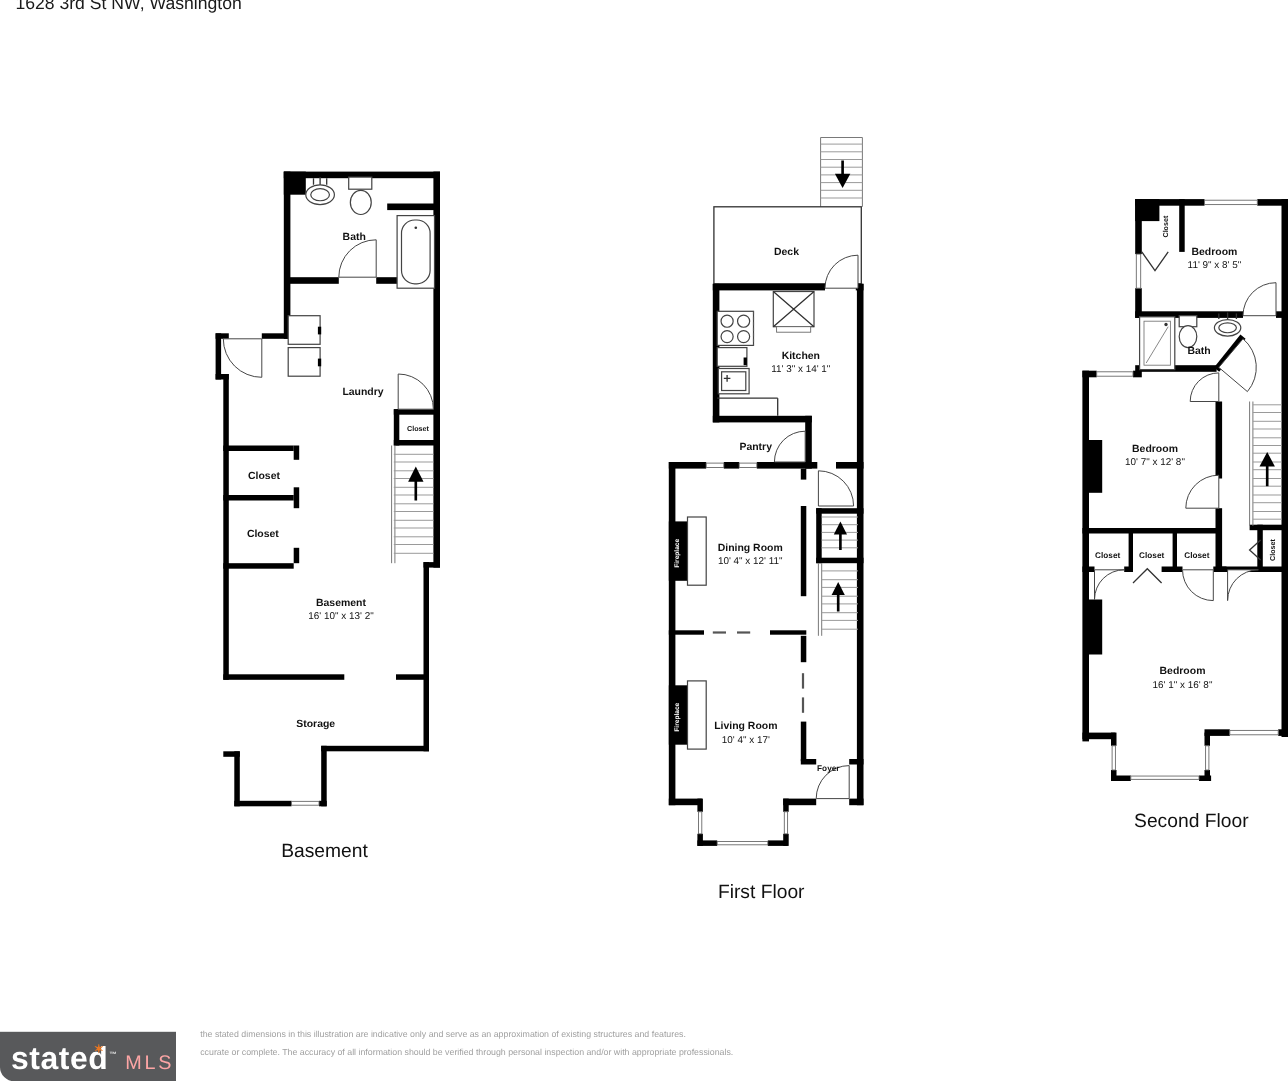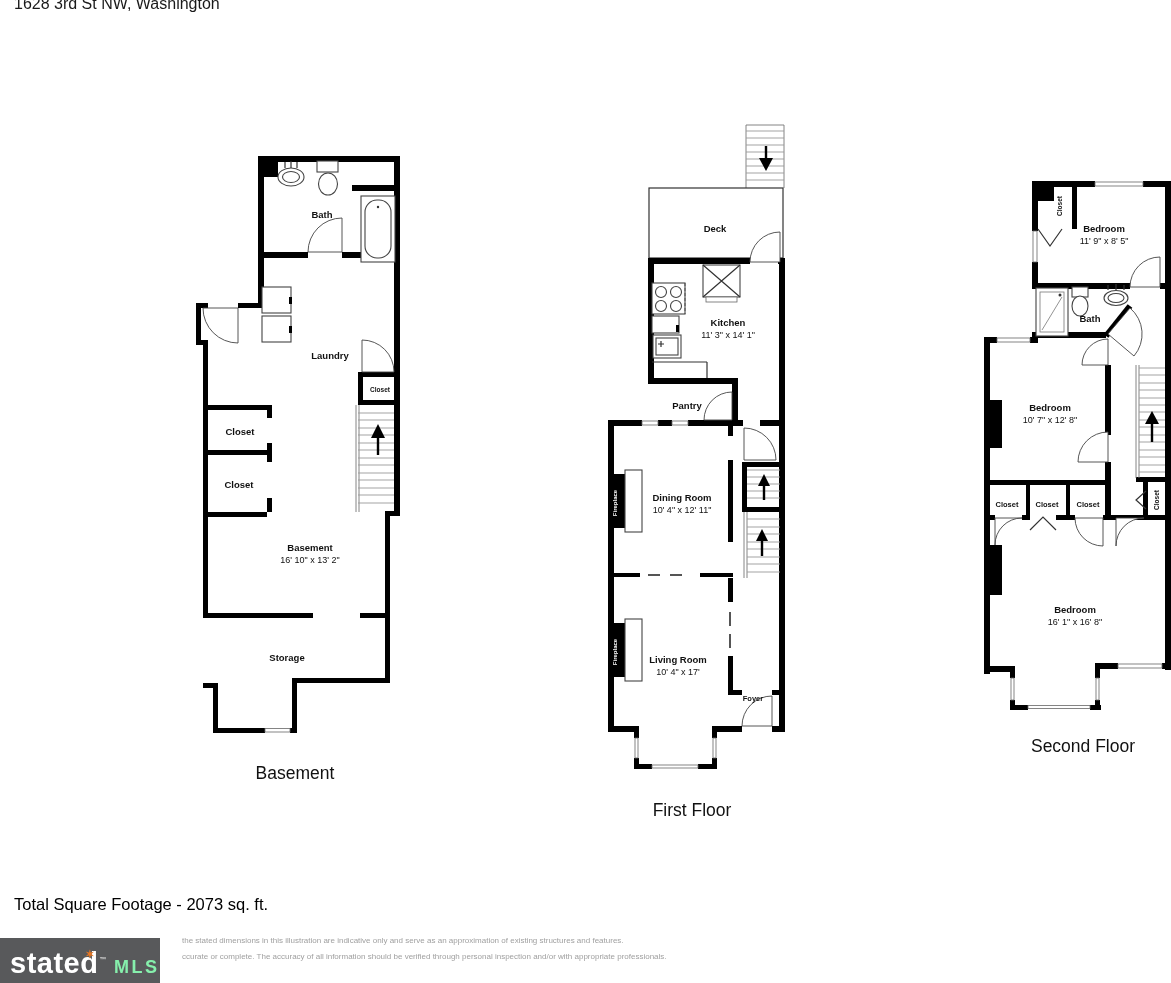--- a/index.html
+++ b/index.html
@@ -1,17 +1,17 @@
 <!DOCTYPE html>
 <html><head>
 <meta charset="utf-8">
 <style>
   html,body{margin:0;padding:0;background:#fff;}
   .canvas{position:relative;width:1171px;height:983px;background:#fff;overflow:hidden;
-          font-family:"Liberation Sans",sans-serif;color:#1a1a1a;}
+          font-family:"Liberation Sans",sans-serif;color:#1a1a1a;border-radius:13px;}
   .addr{position:absolute;left:14px;top:-5px;font-size:16px;color:#1a1a1a;}
   svg{position:absolute;}
   .room{font-family:"Liberation Sans",sans-serif;font-size:9.5px;font-weight:bold;fill:#111;text-anchor:middle;}
   .dims{font-family:"Liberation Sans",sans-serif;font-size:9px;fill:#111;text-anchor:middle;}
   .room-sm{font-family:"Liberation Sans",sans-serif;font-size:7.5px;font-weight:bold;fill:#111;text-anchor:middle;}
   .room-xs{font-family:"Liberation Sans",sans-serif;font-size:6.5px;font-weight:bold;fill:#111;text-anchor:middle;}
   .fp-title{font-family:"Liberation Sans",sans-serif;font-size:17.5px;fill:#111;text-anchor:middle;}
   .fire{font-family:"Liberation Sans",sans-serif;font-size:6px;font-weight:bold;fill:#fff;text-anchor:middle;}
   .wall{fill:#000;}
   .thin{stroke:#333;stroke-width:1.2;fill:none;}
@@ -21,21 +21,21 @@
   .srail{stroke:#777;stroke-width:0.9;fill:none;}
   .win{fill:#fff;stroke:#666;stroke-width:0.8;}
   .arrow{stroke:#000;stroke-width:2.4;fill:none;}
   .ahead{fill:#000;stroke:none;}
   .total{position:absolute;left:14px;top:895px;font-size:16.5px;color:#000;}
   .logo{position:absolute;left:0;top:938px;width:160px;height:45px;background:#58595b;
         display:flex;align-items:baseline;padding:7px 0 0 10px;box-sizing:border-box;}
   .logo-bright{position:relative;font-size:29px;font-weight:600;color:#fff;letter-spacing:.5px;line-height:30px;}
   .logo-tm{font-size:7px;vertical-align:super;color:#ddd;margin-left:1px;}
   .logo-star{position:absolute;right:12px;top:-6px;color:#e87722;font-size:11px;}
-  .logo-mls{font-size:18px;color:#86efac;letter-spacing:2.5px;margin-left:7px;font-weight:700;}
+  .logo-mls{font-size:18px;color:#fca5a5;letter-spacing:2.5px;margin-left:7px;font-weight:400;}
   .disc{position:absolute;left:182px;color:#a0a0a0;font-size:8px;white-space:nowrap;}
 </style>
 </head>
 <body>
 
 <div class="canvas">
 
   <div class="addr">1628 3rd St NW, Washington</div>
 
   <svg style="left:185px;top:140px" width="230" height="650" viewBox="185 140 230 650">
@@ -311,21 +311,20 @@
     <text class="dims" x="1050" y="423">10' 7" x 12' 8"</text>
     <text class="room-sm" x="1007" y="507">Closet</text>
     <text class="room-sm" x="1047" y="507">Closet</text>
     <text class="room-sm" x="1088" y="507">Closet</text>
     <text class="room-xs" x="1159" y="500" transform="rotate(-90 1159 500)">Closet</text>
     <text class="room" x="1075" y="613">Bedroom</text>
     <text class="dims" x="1075" y="625">16' 1" x 16' 8"</text>
     <text class="fp-title" x="1083" y="752">Second Floor</text>
   </svg>
 
-  <div class="total">Total Square Footage - 2073 sq. ft.</div>
 
   <div class="logo">
     <span class="logo-bright"><span>stated</span><span class="logo-tm">™</span><span class="logo-star">✶</span></span>
     <span class="logo-mls">MLS</span>
   </div>
 
   <div class="disc" style="top:936px">the stated dimensions in this illustration are indicative only and serve as an approximation of existing structures and features.</div>
   <div class="disc" style="top:952px">ccurate or complete. The accuracy of all information should be verified through personal inspection and/or with appropriate professionals.</div>
 
 </div>

